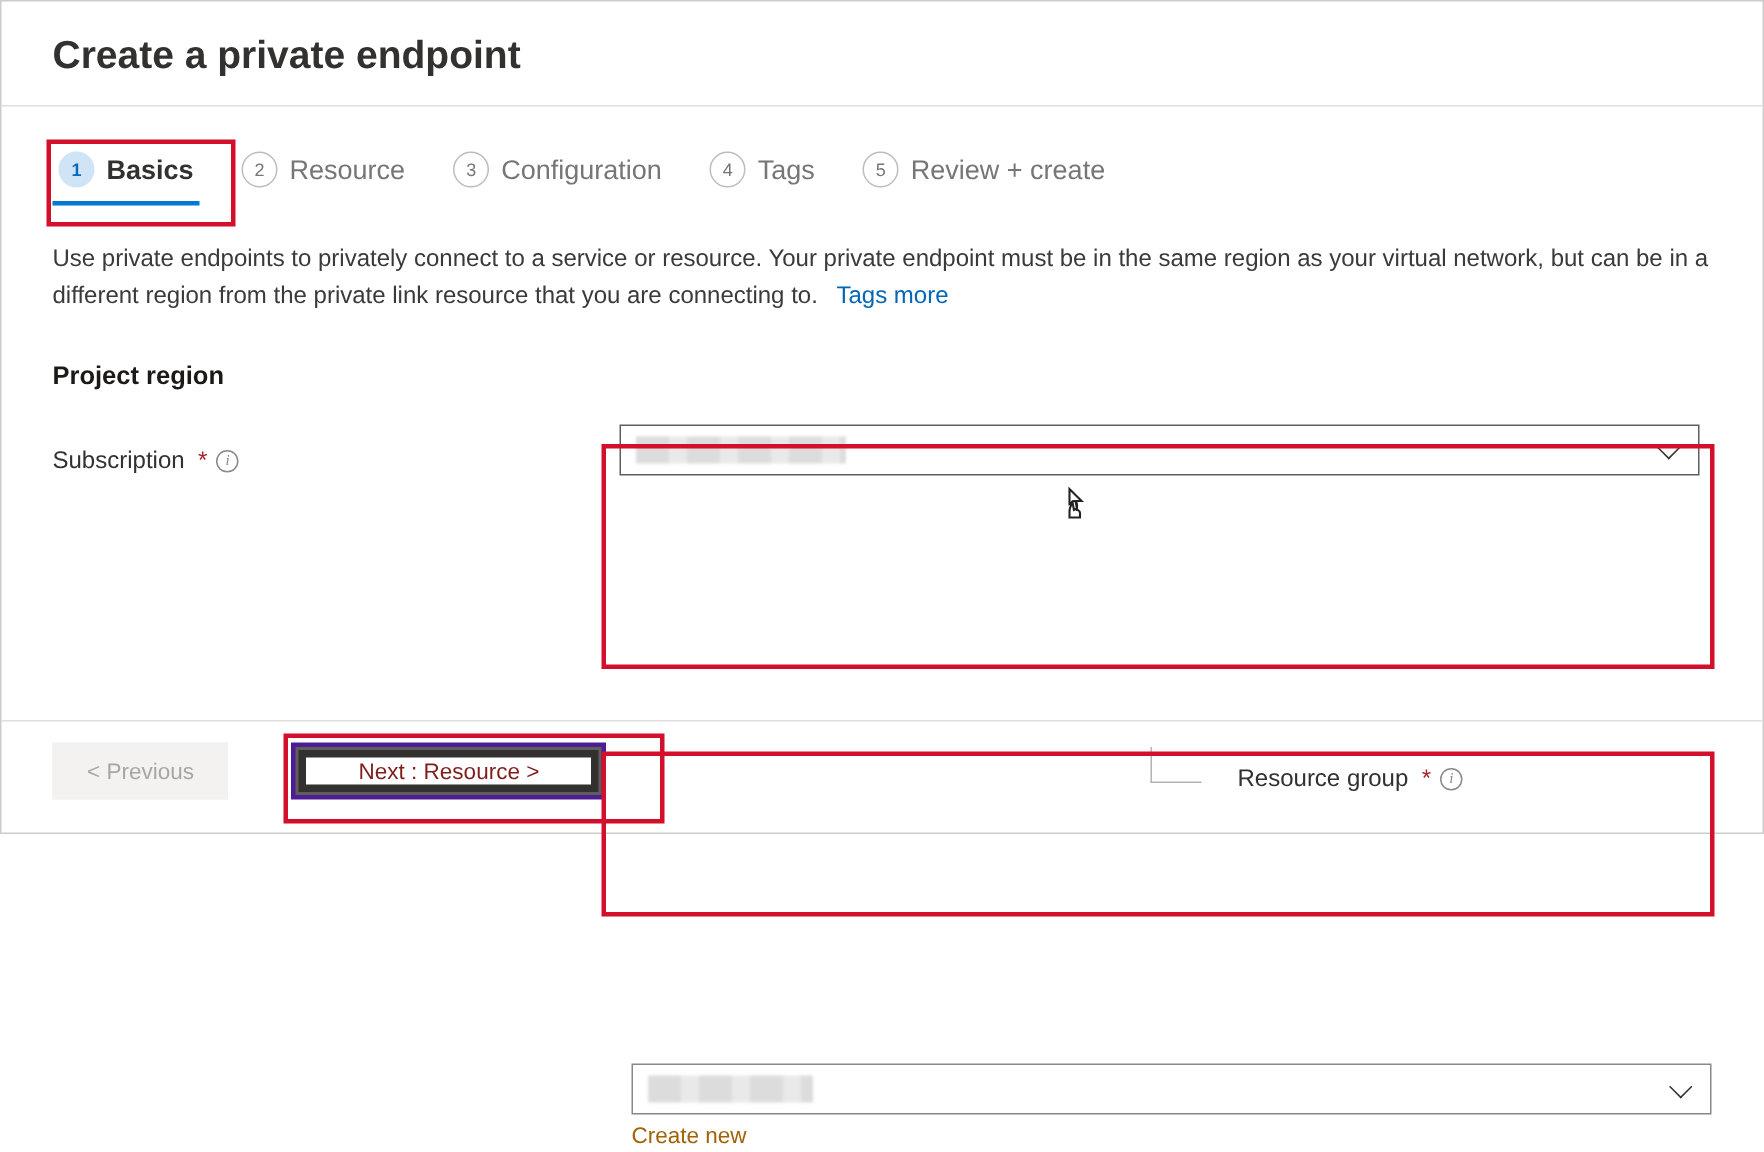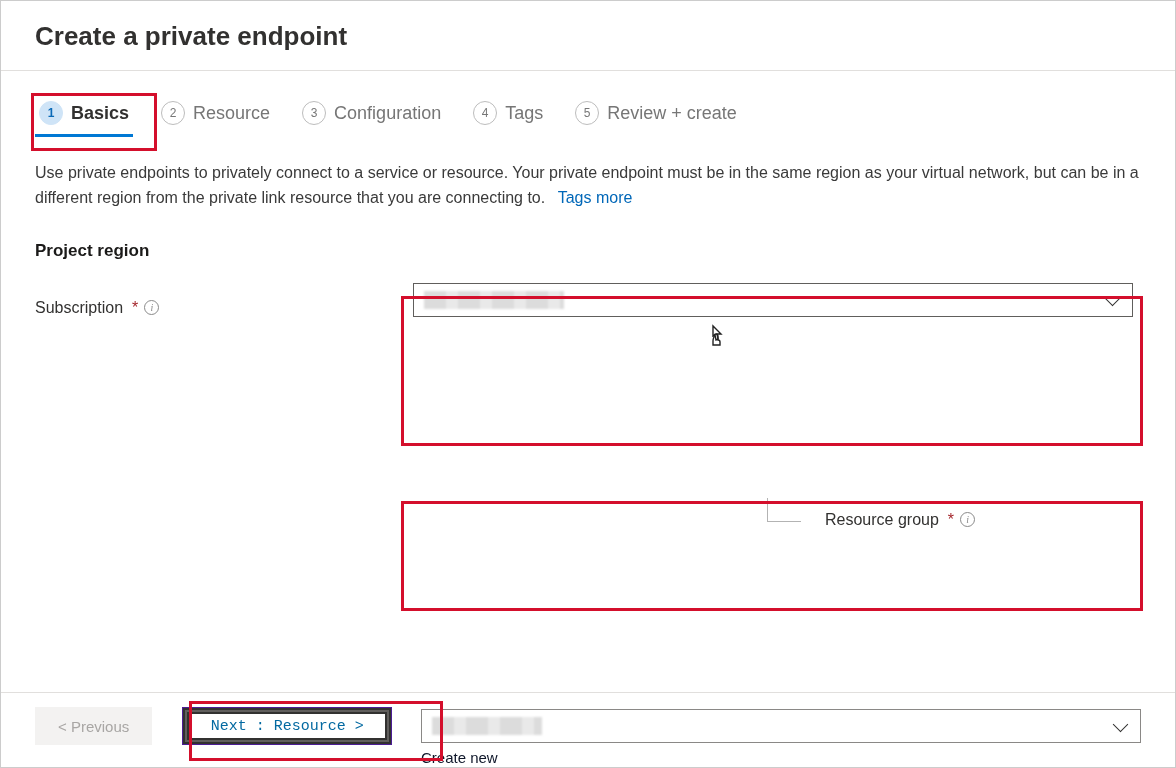--- a/index.html
+++ b/index.html
@@ -9,21 +9,21 @@
     font-size: 15px;
     color: #323130;
     background: #fff;
     width: 1176px;
     height: 768px;
     position: relative;
   }
   .panel {
     border: 1px solid #ccc;
     width: 1176px;
-    height: 768px;
+    height: 556px;
     position: relative;
   }
   .header {
     border-bottom: 1px solid #e1dfdd;
     padding: 20px 34px 18px 34px;
   }
   .title {
     font-size: 26px;
     font-weight: 600;
     margin: 0;
@@ -171,21 +171,21 @@
     top: -4px;
     left: 1px;
   }
   .blur {
     display:inline-block;
     width: 140px; height: 18px;
     background: repeating-linear-gradient(90deg,#dcdcdc 0,#dcdcdc 22px,#e9e9e9 22px,#e9e9e9 34px);
     filter: blur(1.2px);
   }
   .create-new {
-    color: #0f172a;
+    color: #a16207;
     font-size: 15px;
     margin-top: 6px;
     cursor: pointer;
     display: inline-block;
   }
   .tree-elbow {
     width: 34px;
     height: 24px;
     border-left: 1px solid #b3b3b3;
     border-bottom: 1px solid #b3b3b3;
@@ -211,21 +211,21 @@
     width: 742px;
     height: 110px;
     pointer-events: none;
   }
   .footer {
     position: absolute;
     left: 0; right: 0; bottom: 0;
     border-top: 1px solid #e1dfdd;
     padding: 14px 34px 22px 34px;
     display: flex;
-    gap: 30px;
+    gap: 42px;
     align-items: center;
   }
   .btn {
     height: 38px;
     padding: 0 22px;
     font-size: 15px;
     display: inline-flex;
     align-items: center;
     justify-content: center;
     cursor: pointer;
@@ -234,26 +234,25 @@
   }
   .btn.prev {
     background: #f3f2f1;
     border: 1px solid #f3f2f1;
     box-shadow: inset 0 0 0 1px #f3f2f1;
     color: #a8a6a4;
     cursor: not-allowed;
   }
   .btn.next {
     min-width: 210px;
-    color: #0369a1;
+    color: #7f1d1d;
     box-shadow: 0 0 0 5px #fff, 0 0 0 6px #323130 inset;
-    border: 1px solid #4c1d95;
+    border: 4px solid #4c1d95;
     outline: 2px solid #605e5c;
     outline-offset: -5px;
-    font-family: Liberation Mono, monospace;
   }
   .hl-next {
     position: absolute;
     border: 3px solid #d40f2c;
     left: 188px;
     bottom: 6px;
     width: 254px;
     height: 60px;
     pointer-events: none;
   }

